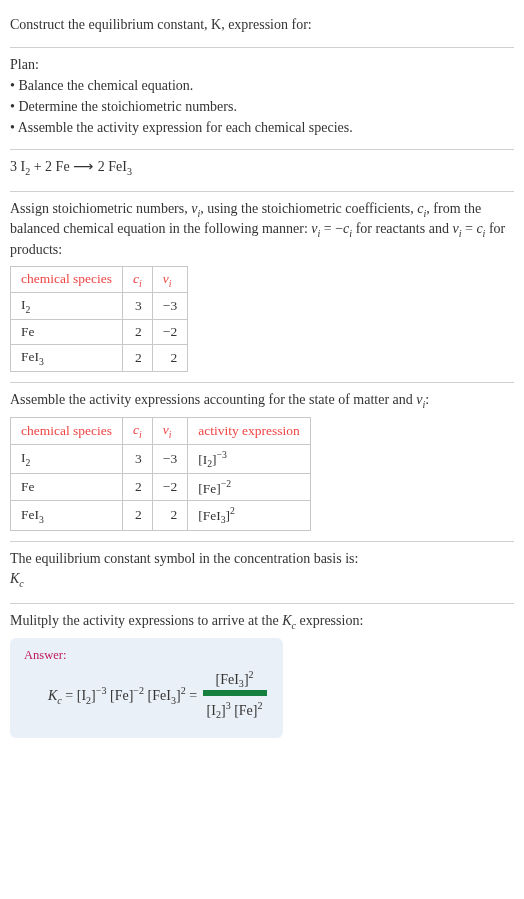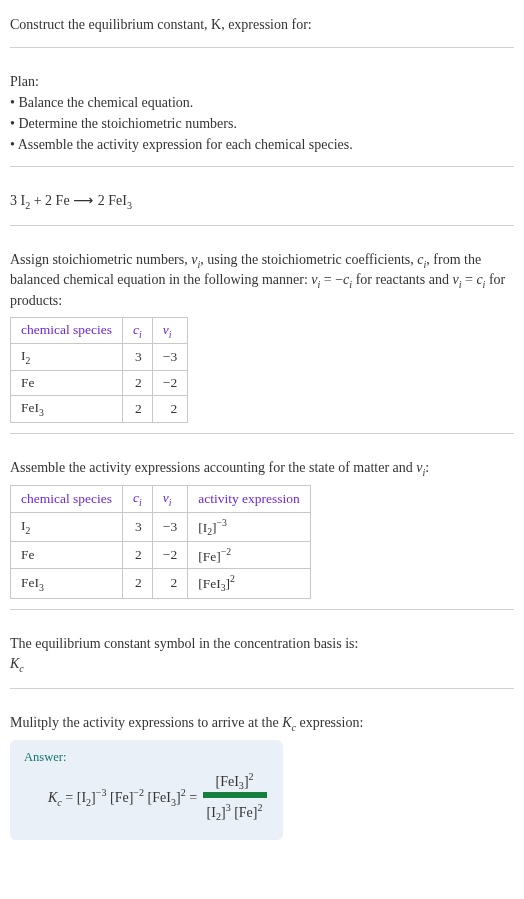--- a/index.html
+++ b/index.html
@@ -7,50 +7,50 @@
     font-family: Georgia, 'Times New Roman', serif;
     font-size: 14px;
     color: #333;
     background: #fff;
     width: 524px;
     padding: 8px 10px;
   }
   .section {
     padding: 6px 0 10px 0;
     border-bottom: 1px solid #d0d0d0;
-    margin-bottom: 17px;
+    margin-bottom: 0;
   }
   .section:last-of-type { border-bottom: none; }
   .line { margin: 2px 0; line-height: 1.35; }
   .eq { font-family: Georgia, serif; }
   sub { font-size: 0.72em; vertical-align: sub; }
   sup { font-size: 0.72em; vertical-align: super; }
   .arrow { letter-spacing: 1px; }
   table.data {
     border-collapse: collapse;
     margin-top: 6px;
   }
   table.data th, table.data td {
     border: 1px solid #c8c8c8;
     padding: 4px 10px;
     text-align: left;
     font-weight: normal;
     font-size: 13.5px;
     background: #fff;
   }
-  table.data th { color: #6d28d9; }
+  table.data th { color: #ef4444; }
   table.data td.num { text-align: right; }
   .answer-box {
     background: #eaf0f7;
     border-radius: 6px;
     padding: 10px 14px 14px 14px;
     margin-top: 6px;
     width: fit-content;
   }
-  .answer-label { font-size: 12.5px; color: #0f766e; margin-bottom: 6px; }
+  .answer-label { font-size: 12.5px; color: #be185d; margin-bottom: 6px; }
   .frac {
     display: inline-block;
     vertical-align: middle;
     text-align: center;
     margin: 0 2px;
   }
   .frac .num { display: block; padding: 0 4px; }
   .frac .den { display: block; border-top: 6px solid #15803d; padding: 4px 4px; }
   .ital { font-style: italic; }
   .indent { padding-left: 24px; }

